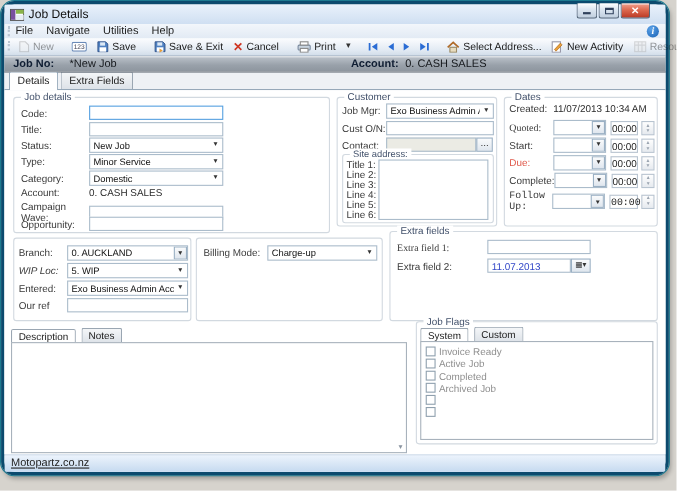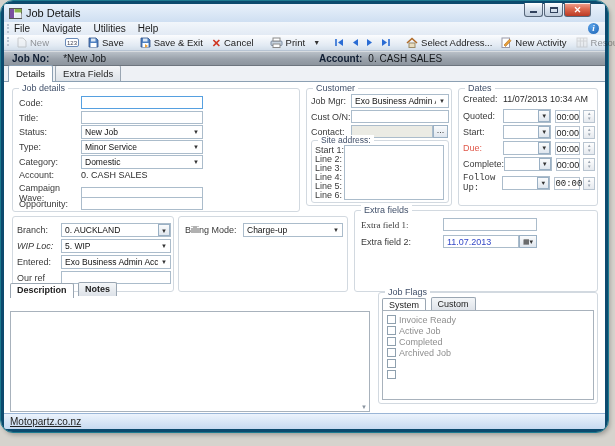--- a/index.html
+++ b/index.html
@@ -299,39 +299,39 @@
         <input class="tbox" style="width: 98px;" value="">
       </div>
       <div class="frow" style="left:4px; top:36px; width:138px;">
         <span class="flabel" style="width:40px;">Contact:</span>
         <input class="tbox disabled" style="width: 82px;" value="">
         <span class="browse">...</span>
       </div>
       <div class="subgroup" style="left:4px; top:51px; width:138px; height:63px;">
         <span class="gcap" style="font-size:8.5px;">Site address:</span>
         <div style="position:absolute; left:3px; top:5px; line-height:9px; color:#3a3a3a;">
-          <div>Start 1:</div>
+          <div>Title 1:</div>
           <div>Line 2:</div>
           <div>Line 3:</div>
           <div>Line 4:</div>
           <div>Line 5:</div>
           <div>Line 6:</div>
         </div>
         <div class="tbox" style="position:absolute; left:32px; top:4px; width:100px; height:55px;"></div>
       </div>
     </div>
 
     <div class="group" style="left:454px; top:6px; width:140px; height:118px;">
       <span class="gcap">Dates</span>
       <div class="frow" style="left:4px; top:5px;">
         <span class="flabel" style="width:40px;">Created:</span>
         <span>11/07/2013 10:34 AM</span>
       </div>
       <div class="frow" style="left:4px; top:20px; width:132px;">
-        <span class="flabel" style="width:41px;">Quoted:</span>
+        <span class="flabel" style="width:41px;font-family:Liberation Serif, serif;">Quoted:</span>
         <div class="combo" style="width:50px;">
             <span class="ctext"></span>
             <span class="ddbtn">▼</span>
           </div>
         <span class="timebox" style="margin-left:4px;">00:00</span>
         <span class="spin" style="margin-left:3px;">
             <span>▲</span>
             <span>▼</span>
           </span>
       </div>
@@ -429,21 +429,21 @@
         <span class="flabel" style="width:82px;font-family:Liberation Serif, serif;">Extra field 1:</span>
         <input class="tbox" style="width: 94px;" value="">
       </div>
       <div class="frow" style="left:6px; top:24px; width:232px;">
         <span class="flabel" style="width:82px;">Extra field 2:</span>
         <span class="tbox bluedate" style="width:76px; line-height:12px; padding-left:3px;">11.07.2013</span>
         <span class="browse" style="width:18px; font-size:7px; line-height:11px;"><span>▦</span>▾</span>
       </div>
     </div>
 
-    <div style="position:absolute; left:6px; top:200px;font-weight:bold;">
+    <div style="position:absolute; left:6px; top:216px;">
       <span class="dtab active">Description</span>
       <span class="dtab">Notes</span>
     </div>
     <div class="bigbox" style="left:6px; top:229px; width:360px; height:101px;">
       <span></span>
       <span class="scrollhint">▼</span>
     </div>
 
     <div class="group" style="left:374px; top:210px; width:220px; height:112px;">
       <span class="gcap">Job Flags</span>

